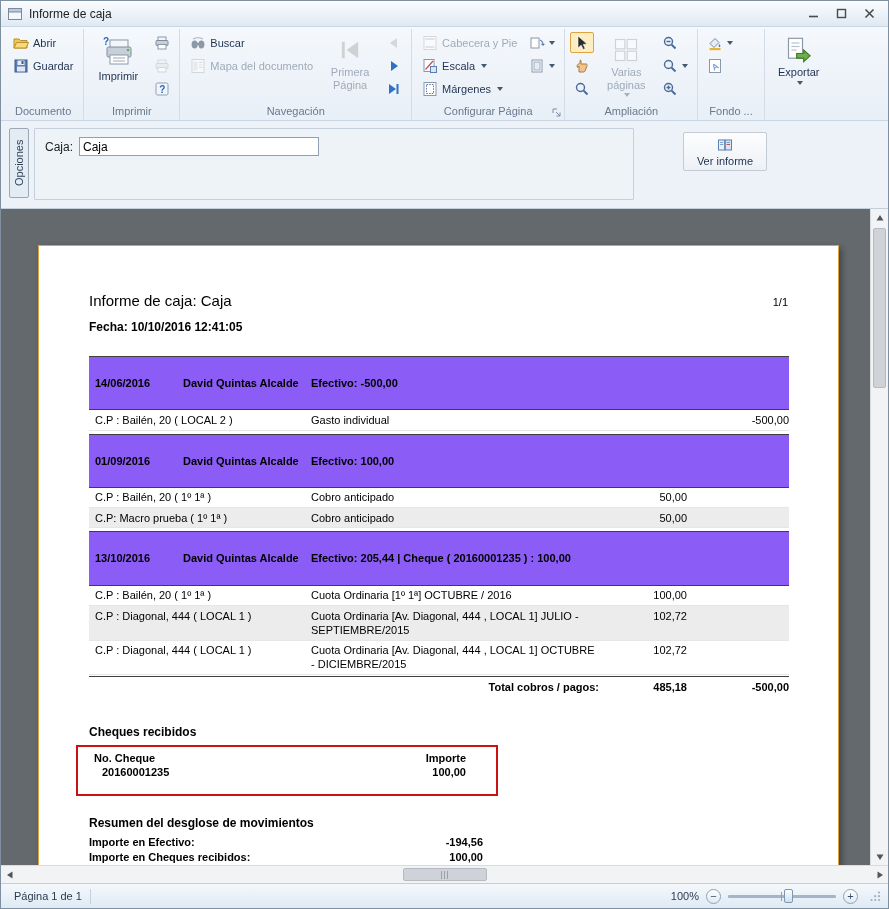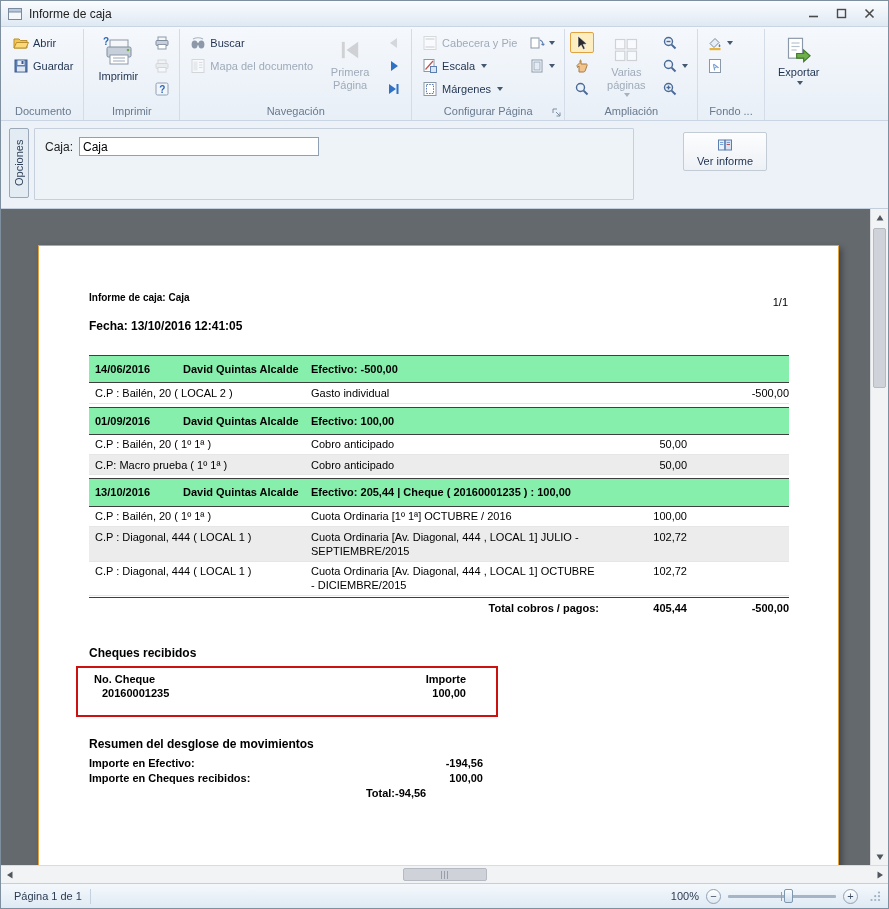--- a/index.html
+++ b/index.html
@@ -59,27 +59,27 @@
                  border:1px solid #c3cbd5; border-radius:2px; }
 
   
   .preview-wrap { flex:1; display:flex; overflow:hidden; }
   .preview-canvas { flex:1; position:relative; background:#64696e; overflow:hidden; }
   .page { position:absolute; left:37px; top:36px; width:801px; height:720px; background:#fff;
           border:1px solid #e0a140; box-shadow:3px 3px 6px rgba(0,0,0,.35); }
   .page-content { padding:46px 50px 0 50px; color:#000; }
 
   .rep-titlerow { display:flex; align-items:flex-start; }
-  .rep-title { font-size:10px; font-weight:bold; }
+  .rep-title { font-size:15px; font-weight:normal; }
   .rep-pageind { margin-left:auto; font-size:11px; margin-top:4px; }
   .rep-fecha { font-size:12px; font-weight:bold; margin-top:11px; }
 
   .rep-table { width:700px; margin-top:22px; font-size:11px; }
-  .g-header { display:flex; background:#86efac; border-top:1px solid #3f3f3f; border-bottom:1px solid #3f3f3f;
-              font-weight:bold; padding:6px 0; margin-top:3px; line-height:1.3; }
+  .g-header { display:flex; background:#8b5cf6; border-top:1px solid #3f3f3f; border-bottom:1px solid #3f3f3f;
+              font-weight:bold; padding:19px 0; margin-top:3px; line-height:1.3; }
   .g-header:first-child { margin-top:0; }
   .g-date { width:94px; padding-left:6px; }
   .g-name { width:128px; }
   .g-sum { width:330px; }
   .trow { display:flex; align-items:flex-start; padding:2.5px 0; border-bottom:1px solid #e6e6e6; line-height:1.3; }
   .trow.shaded { background:#ececec; }
   .c-prop { width:222px; padding-left:6px; }
   .c-con { width:298px; padding-right:10px; }
   .c-amt { width:78px; text-align:right; }
   .c-neg { width:102px; text-align:right; }
@@ -513,21 +513,21 @@
 
   <div class="preview-wrap">
     <div class="preview-canvas">
       <div class="page">
         <div class="page-content">
 
           <div class="rep-titlerow">
             <span class="rep-title">Informe de caja: Caja</span>
             <span class="rep-pageind">1/1</span>
           </div>
-          <div class="rep-fecha">Fecha: 13/10/2016 12:41:05</div>
+          <div class="rep-fecha">Fecha: 10/10/2016 12:41:05</div>
 
           <div class="rep-table">
 
             <div class="g-header">
               <span class="g-date">14/06/2016</span>
               <span class="g-name">David Quintas Alcalde</span>
               <span class="g-sum">Efectivo: -500,00</span>
             </div>
             <div class="trow">
               <span class="c-prop">C.P : Bailén, 20 ( LOCAL 2 )</span>
@@ -573,21 +573,21 @@
             </div>
             <div class="trow">
               <span class="c-prop">C.P : Diagonal, 444 ( LOCAL 1 )</span>
               <span class="c-con">Cuota Ordinaria [Av. Diagonal, 444 , LOCAL 1] OCTUBRE - DICIEMBRE/2015</span>
               <span class="c-amt">102,72</span>
               <span class="c-neg"></span>
             </div>
 
             <div class="total-row">
               <span class="t-label">Total cobros / pagos:</span>
-              <span class="c-amt">405,44</span>
+              <span class="c-amt">485,18</span>
               <span class="c-neg">-500,00</span>
             </div>
           </div>
 
           <div class="cheq-heading">Cheques recibidos</div>
           <div class="cheq-box">
             <div class="cheq-line">
               <span>No. Cheque</span>
               <span class="right">Importe</span>
             </div>

